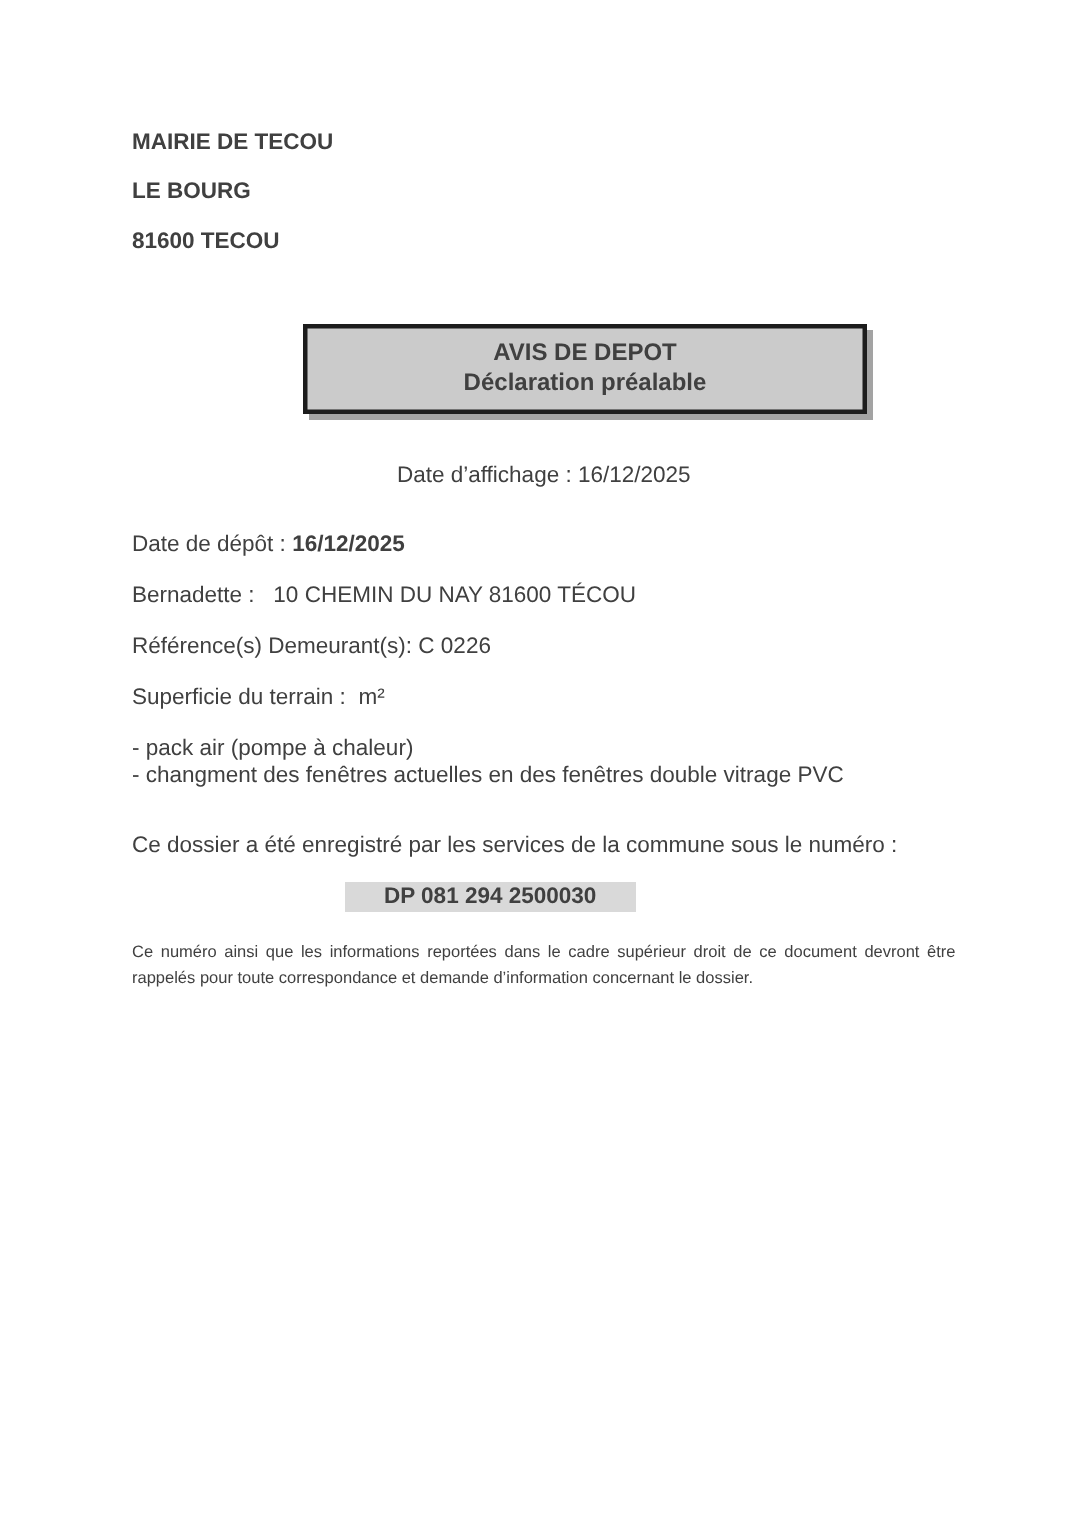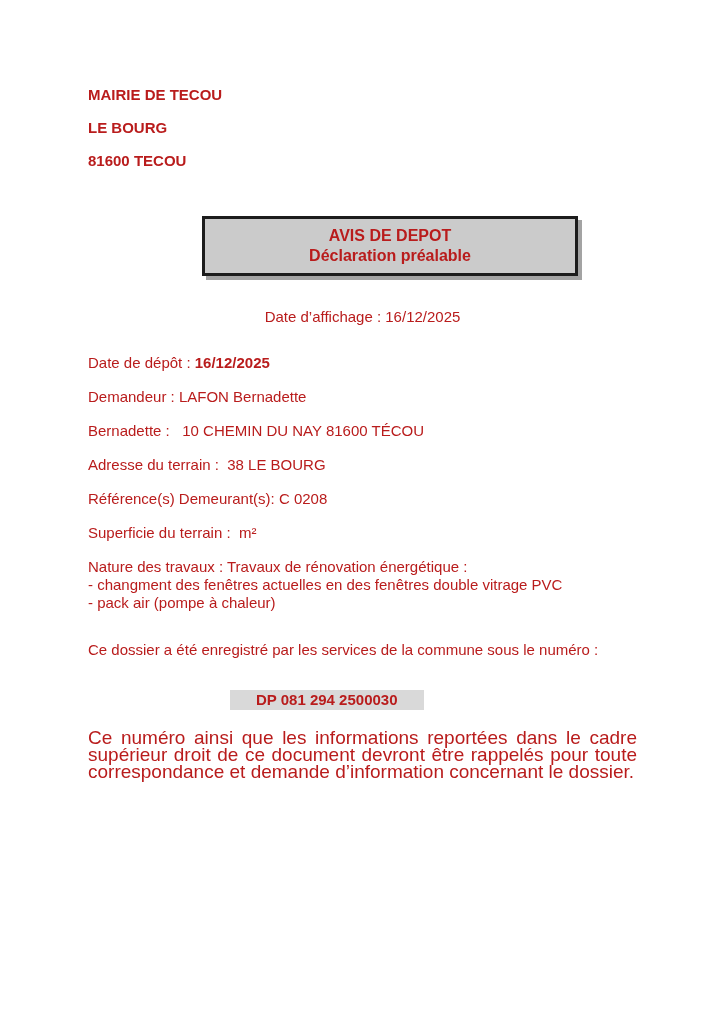--- a/index.html
+++ b/index.html
@@ -5,21 +5,21 @@
   html, body {
     margin: 0;
     padding: 0;
     background: #ffffff;
   }
   .page {
     position: relative;
     width: 724px;
     height: 1024px;
     background: #ffffff;
-    color: #b91c1c;
+    color: #404040;
     font-family: "Liberation Sans", sans-serif;
     font-size: 15px;
     box-sizing: border-box;
     padding: 86px 87px 0 88px;
     overflow: hidden;
   }
   .sender p {
     margin: 0 0 16px 0;
     font-weight: bold;
     line-height: 17px;
@@ -55,35 +55,35 @@
   }
   .works {
     margin: 0 0 0 0;
   }
   .works p {
     margin: 0;
     line-height: 18px;
     white-space: pre-wrap;
   }
   .registration {
-    margin: 29px 0 16px 0;
+    margin: 29px 0 0 0;
     line-height: 17px;
   }
   .dossier-number {
     display: inline-block;
     margin: 16px 15px 0 142px;
     background: #d9d9d9;
     font-weight: bold;
     line-height: 20px;
     padding: 0 26px;
     text-align: center;
   }
   .footer-note {
     margin: 19px 0 0 0;
-    font-size: 19px;
+    font-size: 11px;
     line-height: 17px;
     text-align: justify;
   }
 </style>
 </head>
 <body>
 
 <div class="page">
 
   <div class="sender">
@@ -94,31 +94,28 @@
 
   <div class="title-box">
     <div>AVIS DE DEPOT</div>
     <div>Déclaration préalable</div>
   </div>
 
   <p class="display-date">Date d’affichage : 16/12/2025</p>
 
   <div class="fields">
     <p class="field"><span>Date de dépôt : </span><span class="bold-value">16/12/2025</span></p>
-    <p class="field"><span>Demandeur : </span><span>LAFON Bernadette</span></p>
     <p class="field"><span>Bernadette :   </span><span>10 CHEMIN DU NAY 81600 TÉCOU</span></p>
-    <p class="field"><span>Adresse du terrain :  </span><span>38 LE BOURG</span></p>
-    <p class="field"><span>Référence(s) Demeurant(s): </span><span>C 0208</span></p>
+    <p class="field"><span>Référence(s) Demeurant(s): </span><span>C 0226</span></p>
     <p class="field"><span>Superficie du terrain :  </span><span>m²</span></p>
   </div>
 
   <div class="works">
-    <p>Nature des travaux : Travaux de rénovation énergétique :</p>
+    <p>- pack air (pompe à chaleur)</p>
     <p>- changment des fenêtres actuelles en des fenêtres double vitrage PVC</p>
-    <p>- pack air (pompe à chaleur)</p>
   </div>
 
   <p class="registration">Ce dossier a été enregistré par les services de la commune sous le numéro :</p>
 
   <div class="dossier-number">DP 081 294 2500030</div>
 
   <p class="footer-note">Ce numéro ainsi que les informations reportées dans le cadre supérieur droit de ce document devront être rappelés pour toute correspondance et demande d’information concernant le dossier.</p>
 
 </div>
 

